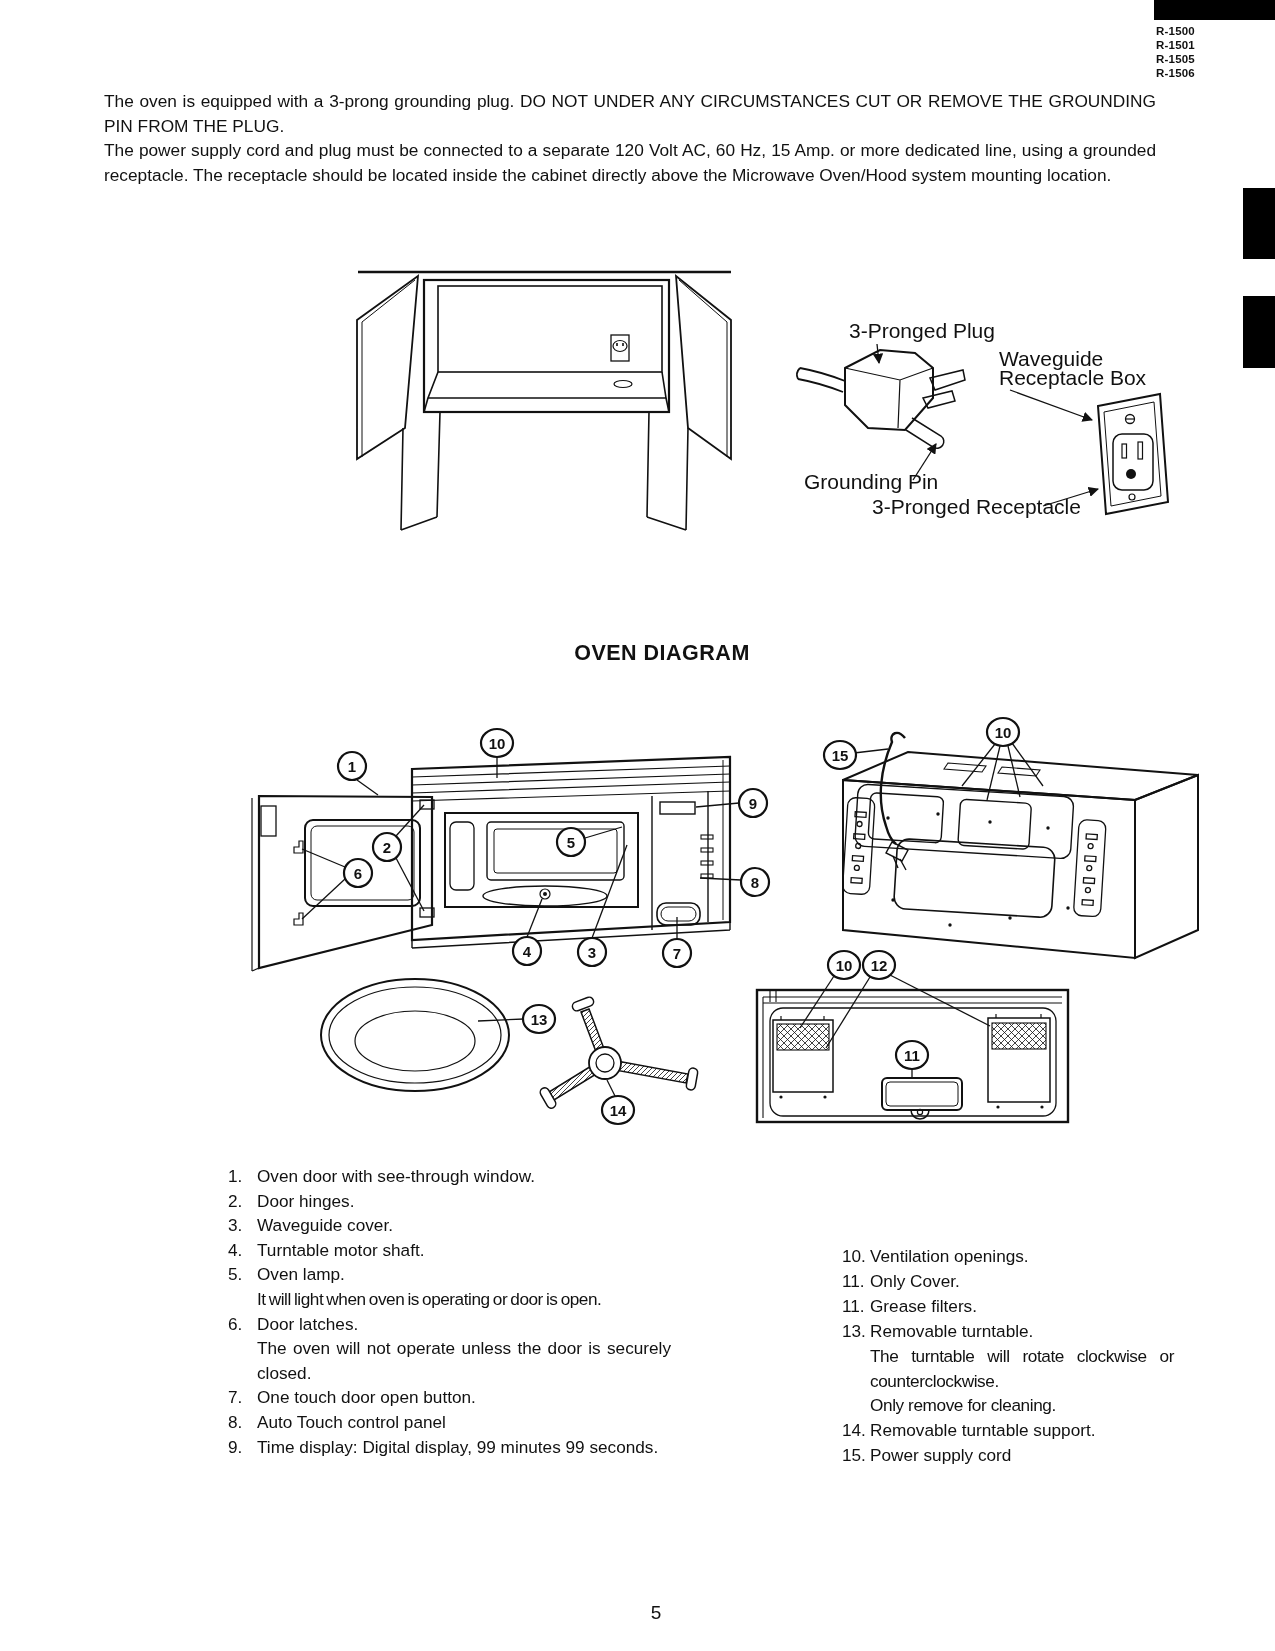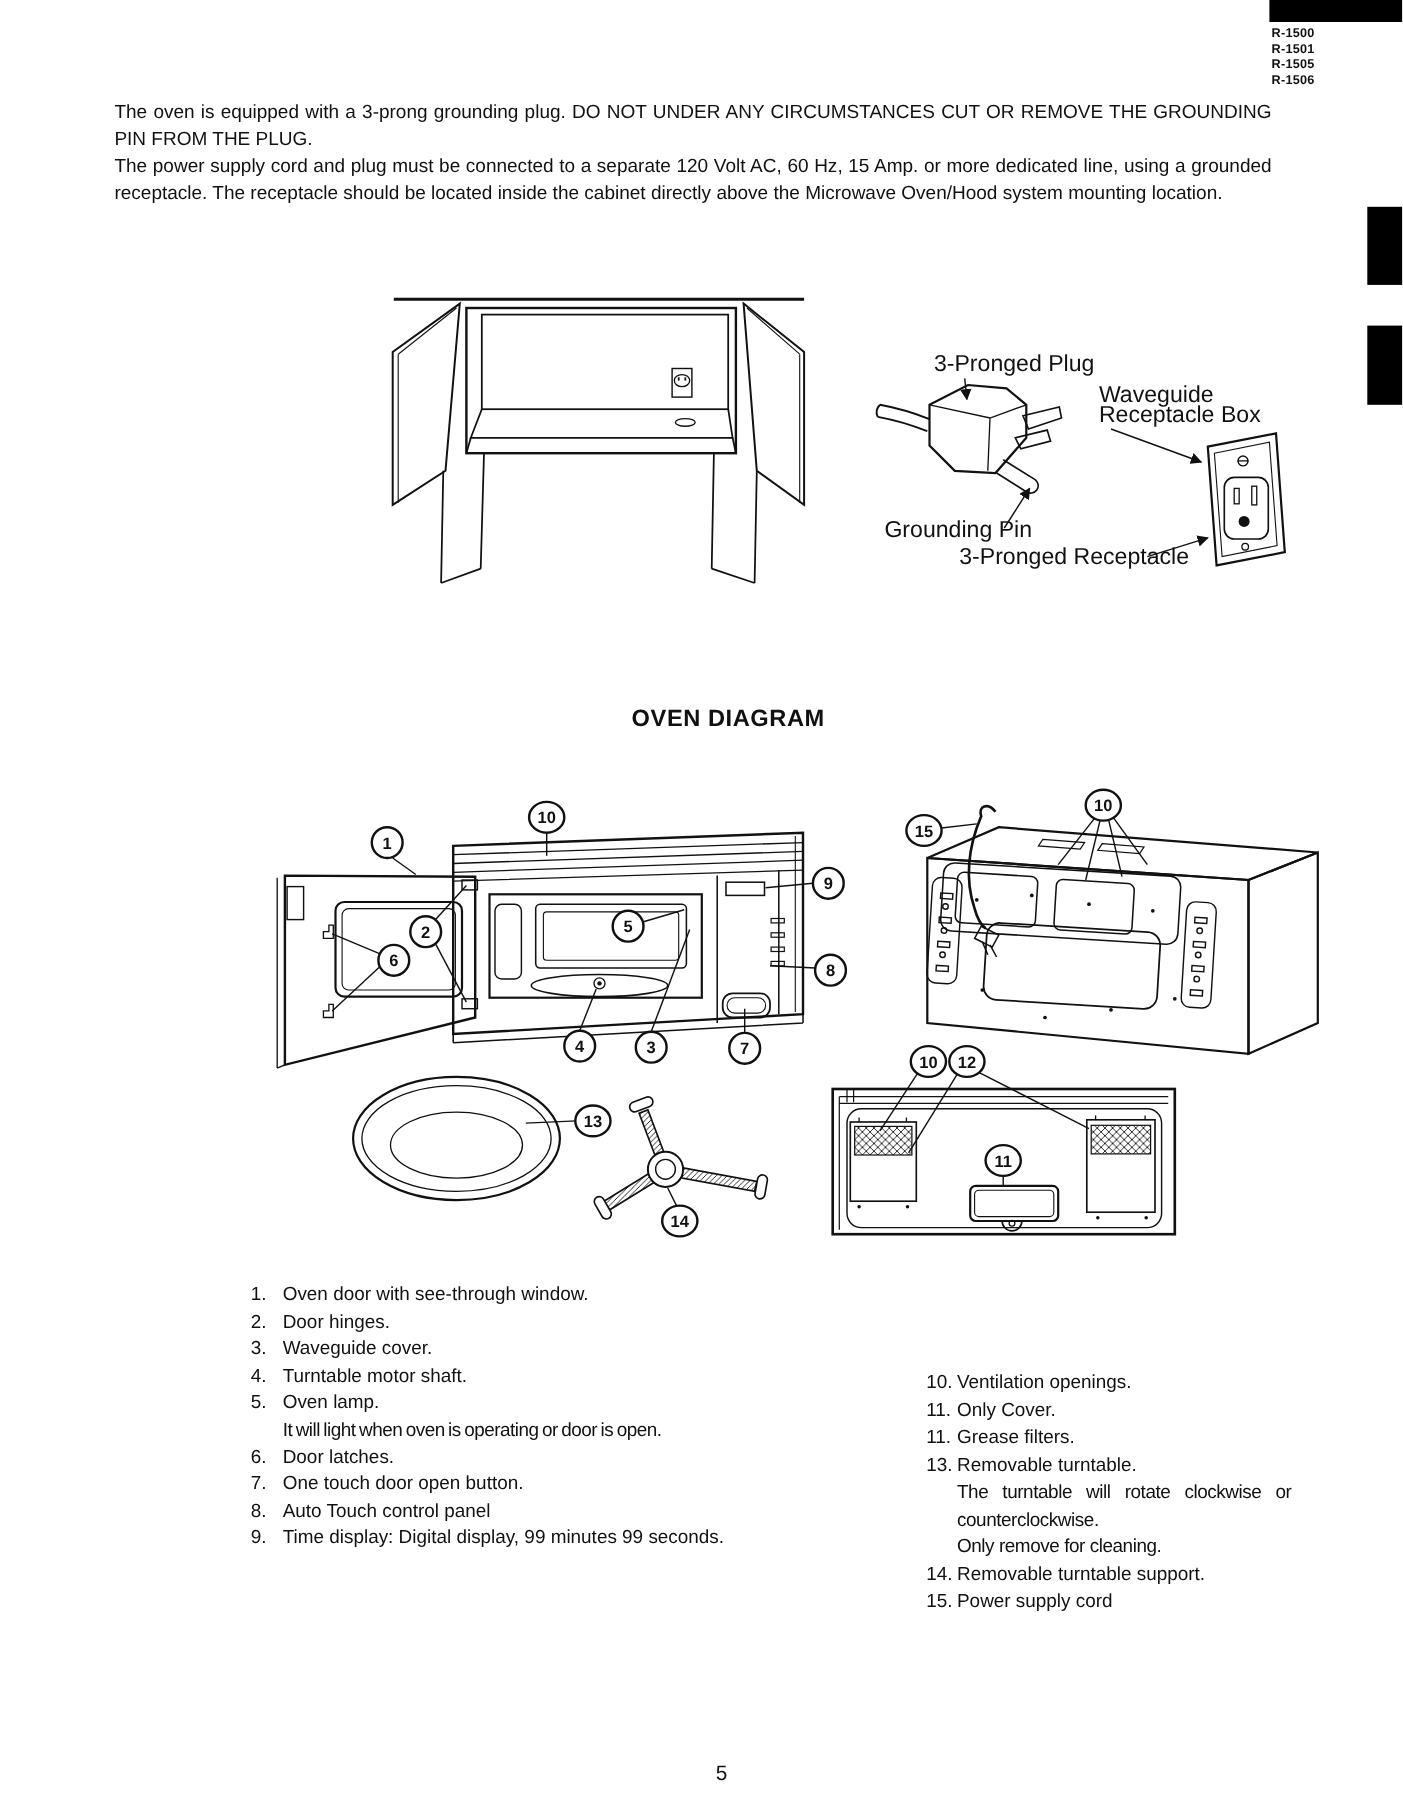--- a/index.html
+++ b/index.html
@@ -400,20 +400,21 @@
       </div>
       <div class="pl-item">
         <span class="num">5.</span>
         <span class="txt">Oven lamp.</span>
       </div>
       <div class="pl-sub compressed">It will light when oven is operating or door is open.</div>
       <div class="pl-item">
         <span class="num">6.</span>
         <span class="txt">Door latches.</span>
       </div>
+      <div class="pl-sub">The oven will not operate unless the door is securely closed.</div>
       <div class="pl-item">
         <span class="num">7.</span>
         <span class="txt">One touch door open button.</span>
       </div>
       <div class="pl-item">
         <span class="num">8.</span>
         <span class="txt">Auto Touch control panel</span>
       </div>
       <div class="pl-item">
         <span class="num">9.</span>

